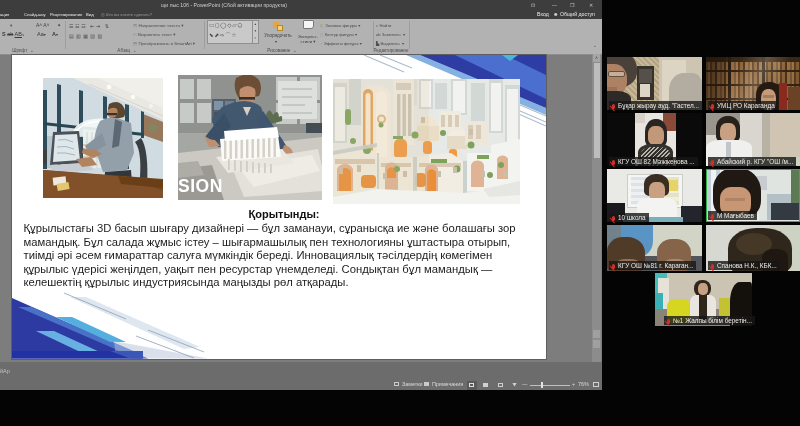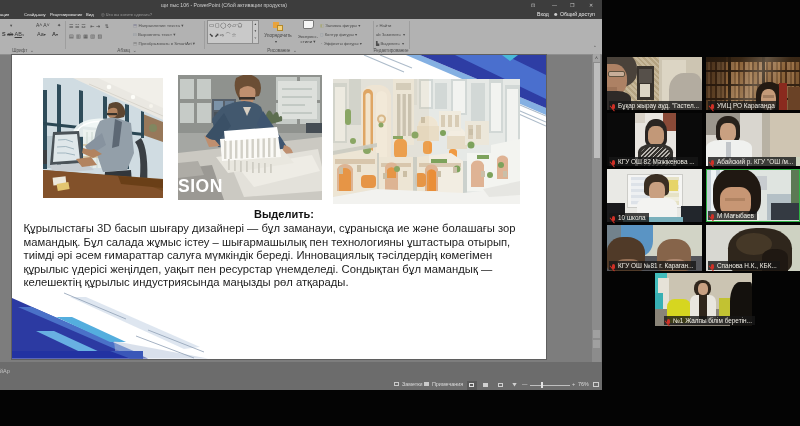--- a/index.html
+++ b/index.html
@@ -393,21 +393,21 @@
 
         <g fill="#c3cac6" opacity="0.8">
           <polygon points="44,110 80,116 80,120 44,116"></polygon>
           <polygon points="130,114 162,112 162,117 130,119"></polygon>
         </g>
 
         <polygon points="0,118 44,110 130,114 187,108 187,125 0,125" fill="#f2f2ef"></polygon>
         <polygon points="150,110 187,102 187,116 156,118" fill="#e6e6e2"></polygon>
       </svg>
 
-      <div class="abs" style="left:224px;top:153.5px;width:96px;text-align:center;font-size:11px;font-weight:bold;color:#111;">Выделить:</div>
+      <div class="abs" style="left:224px;top:153.5px;width:96px;text-align:center;font-size:11px;font-weight:bold;color:#111;">Қорытынды:</div>
 
       <div class="abs" style="left:11.5px;top:167.5px;font-size:11.25px;line-height:13.6px;color:#1c1c1c;white-space:nowrap;">Құрылыстағы 3D басып шығару дизайнері — бұл заманауи, сұранысқа ие және болашағы зор<br>мамандық. Бұл салада жұмыс істеу – шығармашылық пен технологияны ұштастыра отырып,<br>тиімді әрі әсем ғимараттар салуға мүмкіндік береді. Инновациялық тәсілдердің көмегімен<br>құрылыс үдерісі жеңілдеп, уақыт пен ресурстар үнемделеді. Сондықтан бұл мамандық —<br>келешектің құрылыс индустриясында маңызды рөл атқарады.</div>
     </div>
 
     <div class="abs" style="left:592px;top:54px;width:9px;height:336px;background:#8c8c8c;">
       <div class="abs" style="left:1px;top:0px;width:7px;height:8px;background:#a6a6a6;color:#3c3c3c;font-size:5px;text-align:center;line-height:8px;">˄</div>
       <div class="abs" style="left:1.5px;top:9px;width:6px;height:95px;background:#bdbdbd;"></div>
       <div class="abs" style="left:1px;top:276px;width:7px;height:8px;background:#a0a0a0;"></div>
       <div class="abs" style="left:1px;top:286px;width:7px;height:8px;background:#a0a0a0;"></div>
     </div>

